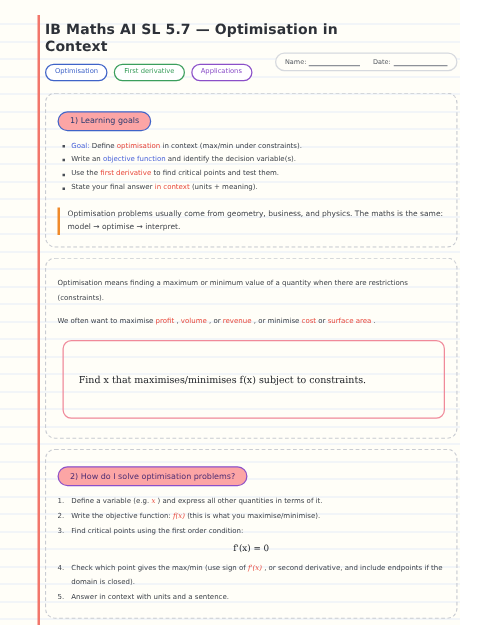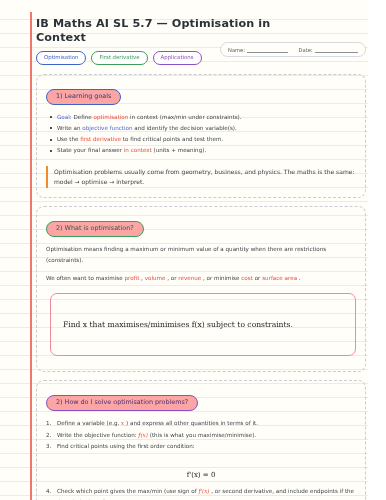--- a/index.html
+++ b/index.html
@@ -250,33 +250,32 @@
     <ul class="bullets" id="s1-bullets">
         <li><span class="hl-blue">Goal:</span><span> Define </span><span class="hl-red">optimisation</span><span> in context (max/min under constraints).</span></li>
         <li><span>Write an </span><span class="hl-blue">objective function</span><span> and identify the decision variable(s).</span></li>
         <li><span>Use the </span><span class="hl-red">first derivative</span><span> to find critical points and test them.</span></li>
         <li><span>State your final answer </span><span class="hl-red">in context</span><span> (units + meaning).</span></li>
       </ul>
     <div class="callout">Optimisation problems usually come from geometry, business, and physics. The maths is the same: model → optimise → interpret.</div>
   </div>
 
   <div class="card">
-    <span class="section-head head-green">2) What is optimisation?</span>
     <div id="s2-paras">
         <p class="body"><span>Optimisation means finding a maximum or minimum value of a quantity when there are restrictions (constraints).</span></p>
         <p class="body"><span>We often want to maximise </span><span class="hl-red">profit</span><span> , </span><span class="hl-red">volume</span><span> , or </span><span class="hl-red">revenue</span><span> , or minimise </span><span class="hl-red">cost</span><span> or </span><span class="hl-red">surface area</span><span> .</span></p>
       </div>
     <div class="formula-box">Find x that maximises/minimises f(x) subject to constraints.</div>
   </div>
 
   <div class="card">
     <span class="section-head head-purple">2) How do I solve optimisation problems?</span>
     <ol class="steps" id="s3-steps">
         <li><span>Define a variable (e.g. </span><span class="hl-red var">x</span><span> ) and express all other quantities in terms of it.</span></li>
         <li><span>Write the objective function: </span><span class="hl-red var">f(x)</span><span> (this is what you maximise/minimise).</span></li>
         <li><span>Find critical points using the first order condition:</span></li>
-        <div class="formula-centered" style="margin: 18px 0px 7px -11px;">f'(x) = 0</div>
+        <div class="formula-centered" style="margin: 4px 0px 7px -11px;">f'(x) = 0</div>
         <li><span>Check which point gives the max/min (use sign of </span><span class="hl-red var">f'(x)</span><span> , or second derivative, and include endpoints if the domain is closed).</span></li>
         <li><span>Answer in context with units and a sentence.</span></li>
       </ol>
   </div>
 
 </div>
 
 </body></html>

